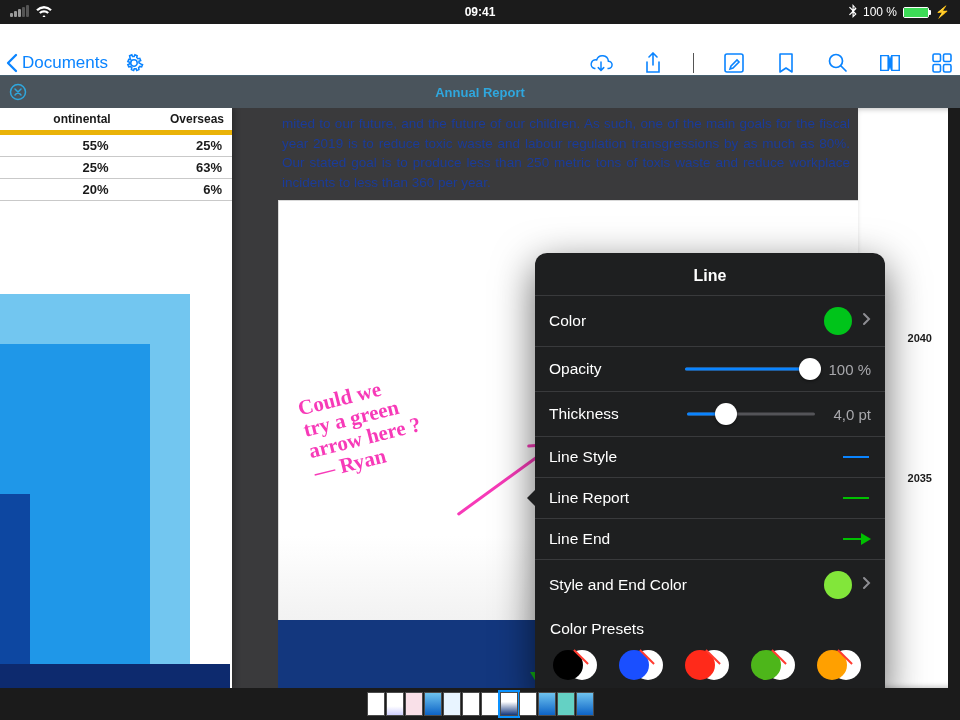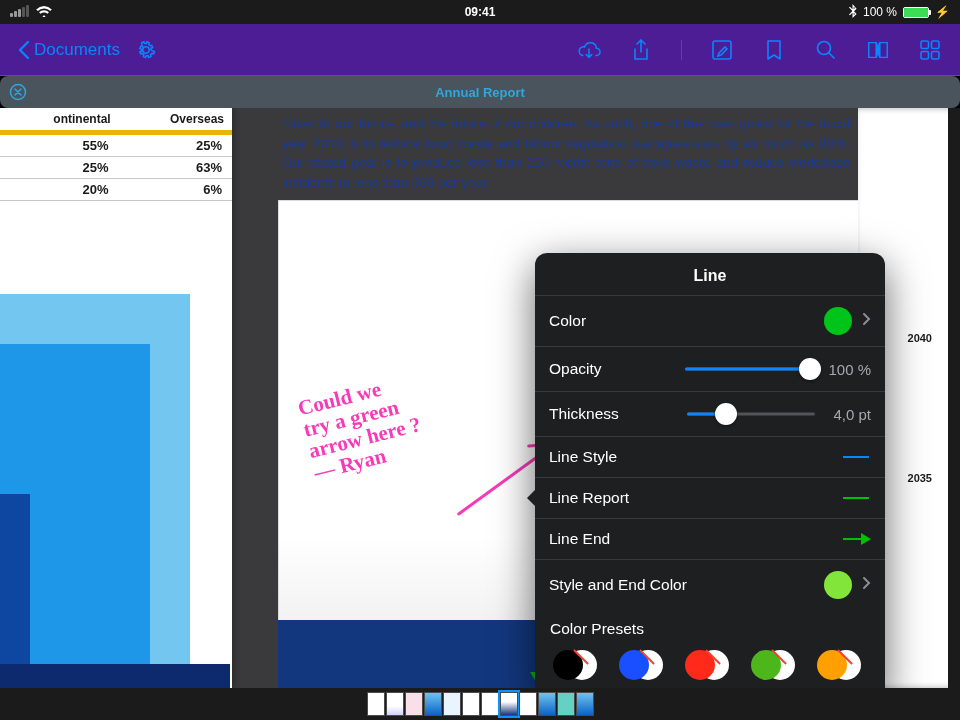--- a/index.html
+++ b/index.html
@@ -9,29 +9,29 @@
   .status-bar { height: 24px; background:#1b1b1b; color:#fff; display:flex; align-items:center; font-size:12px;gap:45px; }
   .status-left { display:flex; align-items:center; gap:6px; padding-left:10px; width:33%; }
   .status-center { width:34%; text-align:center; font-weight:600; }
   .status-right { width:33%; display:flex; align-items:center; justify-content:flex-end; gap:6px; padding-right:10px; }
   .bars span { display:inline-block; width:3px; background:#9a9a9a; margin-right:1px; border-radius:1px; }
   .bat { width:26px; height:11px; border:1px solid #fff; border-radius:2px; position:relative; }
   .bat:after { content:""; position:absolute; right:-3px; top:2px; width:2px; height:5px; background:#fff; border-radius:0 1px 1px 0; }
   .bat i { display:block; height:100%; background:#3ddc57; border-radius:1px; }
 
   
-  .nav-bar { height: 52px; background:#4c1d95; border-bottom:1px solid #47606f; display:flex; align-items:center; justify-content:space-between; padding:0 18px; color:#0a84ff; }
+  .nav-bar { height: 52px; background:#ffffff; border-bottom:1px solid #47606f; display:flex; align-items:flex-end; justify-content:space-between; padding:0 6px; color:#0a84ff; }
   .nav-left { display:flex; align-items:center; gap:4px; }
   .nav-back { display:flex; align-items:center; gap:4px; font-size:17px; cursor:pointer; }
   .nav-right { display:flex; align-items:center; gap:28px; }
   .icon-btn { color:#0a84ff; display:flex; align-items:center; justify-content:center; width:24px; height:24px; cursor:pointer; }
   .nav-sep { width:1px; height:20px; background:#555; }
 
   
-  .sec-bar { height: 32px; background:#4a545c; color:#2fa7de; font-weight:700; display:flex; align-items:center; font-size:13px;border-radius:8px; }
+  .sec-bar { height: 32px; background:#4a545c; color:#2fa7de; font-weight:700; display:flex; align-items:center; font-size:13px; }
   .sec-left { width:36px; display:flex; align-items:center; justify-content:center; }
   .sec-center { flex:1; text-align:center; }
 
   
   .canvas { position:relative; height: calc(720px - 24px - 52px - 32px - 32px); background:#3a3a3c; display:flex; overflow:hidden; }
 
   .left-page { width:232px; height:100%; background:#fff; overflow:hidden; position:relative; box-shadow:2px 0 6px rgba(0,0,0,.3); }
   .data-tbl { width:100%; border-collapse:collapse; font-size:13px; font-weight:700; color:#1a1a1a; }
   .data-tbl th { text-align:right; padding:4px 8px; border-bottom:5px solid #eab308; font-size:12px; }
   .data-tbl td { text-align:right; padding:3px 10px; border-bottom:1px solid #c9c9c9; }

